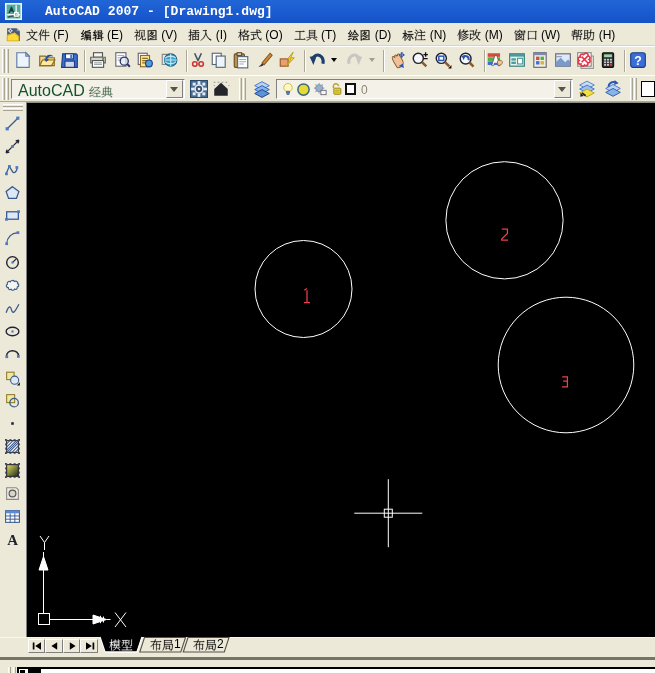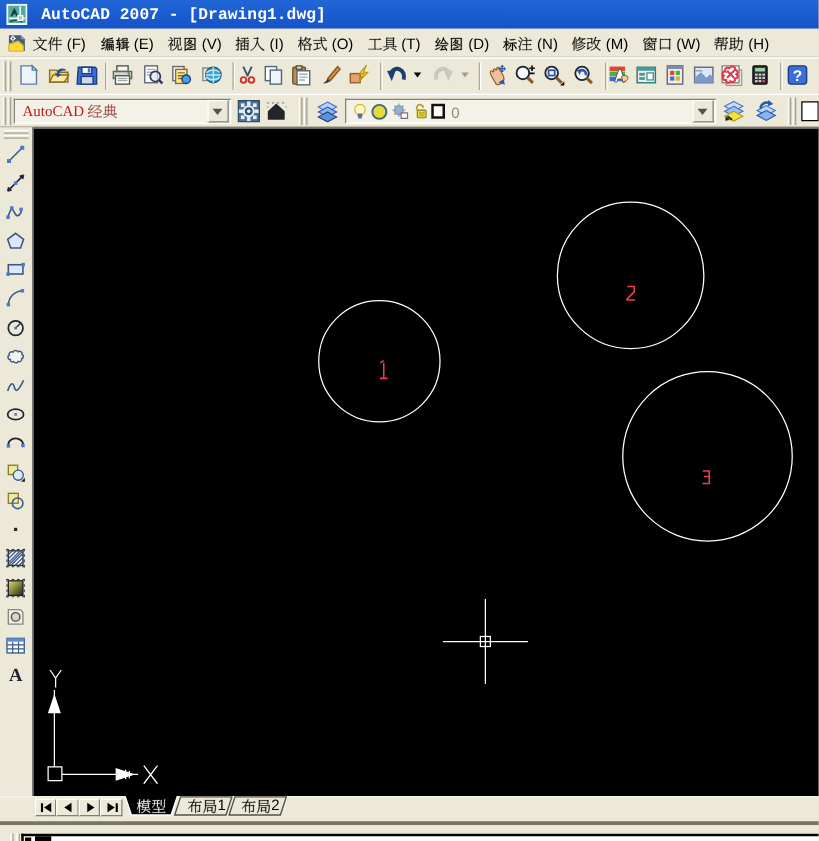--- a/index.html
+++ b/index.html
@@ -9,21 +9,21 @@
 <div style="position:relative;width:655px;height:673px">
 <div class="abs" style="left:0;top:0;width:655px;height:23px;background:linear-gradient(#2166d6,#1a5ad0 60%,#1553c4)"></div>
 <svg class="abs" style="left:5px;top:3px" width="17" height="17" viewBox="0 0 16 16">
       <rect x="0.75" y="0.75" width="14.5" height="14.5" fill="#52aaa0" stroke="#eef8f5" stroke-width="1.5"></rect>
       <path d="M3.2 9.5 5.6 3.6h.9L9 9.5H7.6l-.6-1.6H5.2l-.5 1.6z" fill="#16403c"></path>
       <path d="M2 11h12M10.5 2v7" stroke="#eef8f5" stroke-width="1.3"></path>
       <path d="M3 13.5c2.5-1.5 6-1.5 9 0" stroke="#16403c" stroke-width="1" fill="none"></path>
       <rect x="8.9" y="9" width="3.4" height="3.4" fill="#52aaa0" stroke="#fff" stroke-width="1.2"></rect>
       <rect x="10.1" y="10.2" width="1" height="1" fill="#fff"></rect>
     </svg>
-<div class="abs" style="left:33px;top:4px;color:#fff;font:bold 13px 'Liberation Mono',monospace;letter-spacing:0.05px;white-space:pre">AutoCAD 2007 - [Drawing1.dwg]</div>
+<div class="abs" style="left:45px;top:4px;color:#fff;font:bold 13px 'Liberation Mono',monospace;letter-spacing:0.05px;white-space:pre">AutoCAD 2007 - [Drawing1.dwg]</div>
 <div class="abs" style="left:0;top:23px;width:655px;height:23px;background:#ece9d8;border-bottom:1px solid #d8d4c4"></div>
 <svg class="abs" style="left:5px;top:26px" width="17" height="17" viewBox="0 0 16 16">
       <path d="M2 2h9l3 3v9H2z" fill="#4a5a7a"></path>
       <path d="M11 2l3 3h-3z" fill="#8a97ad"></path>
       <path d="M2 14V8.5L9 6l4 3.5V14z" fill="#ffd83a"></path>
       <path d="M2 14V9l7-2.2 4 3.6V14z" fill="none" stroke="#c8a820" stroke-width=".7"></path>
       <circle cx="5" cy="4.5" r="1.2" fill="none" stroke="#fff" stroke-width=".8"></circle>
       <path d="M5 2.2v1M5 5.8v1M2.8 4.5h1M6.2 4.5h1" stroke="#fff" stroke-width=".8"></path>
     </svg>
 <div class="abs" style="left:26px;top:27.5px;color:#000;white-space:nowrap;width:640px;font-size:12px;line-height:14px"><span style="margin-right:11px;white-space:nowrap"><svg class="cj" style="width:12px;height:12px" viewBox="0 0 12 12">
@@ -225,21 +225,21 @@
 <svg style="position:absolute;left:629px;top:51px" width="18" height="18" viewBox="0 0 16 16">
       <rect x="1.5" y="1.5" width="13" height="13" rx="2" fill="#3a6fd8" stroke="#1c3d82"></rect>
       <text x="8" y="12" font-size="11" font-weight="bold" fill="#fff" text-anchor="middle" font-family="Liberation Sans">?</text>
     </svg>
 <div style="position:absolute;left:331px;top:58px;width:0;height:0;border-left:3.5px solid transparent;border-right:3.5px solid transparent;border-top:4px solid #000"></div>
 <div style="position:absolute;left:369px;top:58px;width:0;height:0;border-left:3.5px solid transparent;border-right:3.5px solid transparent;border-top:4px solid #a0a098"></div>
 <div class="abs" style="left:0;top:75px;width:655px;height:27px;background:#ece9d8;border-top:1px solid #fff;border-bottom:1px solid #aca899"></div>
 <div style="position:absolute;left:2px;top:78px;width:3px;height:22px;border-left:1px solid #fff;border-right:1px solid #a8a490;background:#d8d4c4"></div>
     <div style="position:absolute;left:6px;top:78px;width:3px;height:22px;border-left:1px solid #fff;border-right:1px solid #a8a490;background:#d8d4c4"></div>
 <div class="abs" style="left:11px;top:79px;width:174px;height:20px;background:#f4f2e8;border:1px solid;border-color:#808080 #fff #fff #808080"></div>
-<div class="abs" style="left:18px;top:82px;color:#b91c1c;font-size:12px;font-family:Liberation Serif, serif">AutoCAD <span style="position:relative;top:0"><svg class="cj" style="width:12px;height:12px" viewBox="0 0 12 12">
+<div class="abs" style="left:18px;top:82px;color:#14532d;font-size:16px;font-family:Liberation Sans, sans-serif">AutoCAD <span style="position:relative;top:0"><svg class="cj" style="width:12px;height:12px" viewBox="0 0 12 12">
           <path fill="#77756a" d="M10.7 9.8Q10.7 9.8 10.7 9.9Q10.8 9.9 11 10.1Q11.1 10.2 11.3 10.3Q11.4 10.4 11.6 10.6Q11.5 10.8 11.3 10.8H4.3L4.2 10.4H10.2ZM7.7 4Q8.7 4.2 9.4 4.5Q10.2 4.8 10.6 5.1Q11 5.4 11.2 5.6Q11.4 5.9 11.5 6Q11.5 6.2 11.4 6.3Q11.2 6.4 11 6.3Q10.8 6.1 10.4 5.8Q10 5.5 9.5 5.2Q9 4.9 8.5 4.6Q8 4.3 7.6 4.2ZM9.4 1.5 9.9 1.1 10.6 1.8Q10.5 1.9 10.4 1.9Q10.2 1.9 10 1.9Q9.4 2.8 8.6 3.6Q7.7 4.5 6.6 5.2Q5.5 6 4.3 6.5L4.2 6.3Q5 5.9 5.8 5.3Q6.6 4.8 7.3 4.2Q8 3.5 8.6 2.9Q9.2 2.2 9.5 1.5ZM9.8 1.5V1.9H5L4.9 1.5ZM8.2 7.1V10.5L7.6 10.5V7.1ZM9.9 6.4Q9.9 6.4 10.1 6.6Q10.2 6.7 10.4 6.9Q10.7 7 10.8 7.2Q10.8 7.4 10.5 7.4H5.3L5.2 7H9.4ZM5.2 3.3Q5.1 3.4 4.9 3.4Q4.7 3.4 4.5 3.3L4.8 3.2Q4.5 3.6 4.1 4.2Q3.6 4.7 3.1 5.3Q2.6 5.9 2 6.5Q1.4 7 0.9 7.5L0.8 7.3H1.2Q1.2 7.7 1.1 7.8Q0.9 8 0.8 8.1L0.4 7.2Q0.4 7.2 0.6 7.2Q0.7 7.1 0.7 7.1Q1.2 6.7 1.8 6.1Q2.3 5.5 2.8 4.9Q3.3 4.3 3.7 3.7Q4.1 3.1 4.3 2.6ZM3.9 1.1Q3.8 1.2 3.7 1.3Q3.5 1.3 3.2 1.2L3.5 1.1Q3.3 1.5 3 1.9Q2.7 2.3 2.4 2.7Q2 3.2 1.6 3.6Q1.2 4 0.8 4.3L0.8 4.2H1.2Q1.2 4.5 1 4.7Q0.9 4.9 0.8 5L0.4 4.1Q0.4 4.1 0.5 4.1Q0.6 4 0.7 4Q1 3.7 1.4 3.3Q1.7 2.8 2 2.4Q2.3 1.9 2.6 1.4Q2.8 1 3 0.6ZM0.5 9.8Q0.9 9.8 1.6 9.6Q2.2 9.5 3.1 9.3Q3.9 9.1 4.8 8.8L4.8 9Q4.2 9.3 3.2 9.7Q2.3 10 1.2 10.4Q1.1 10.5 1.1 10.6Q1 10.7 0.9 10.7ZM0.5 7.3Q0.9 7.2 1.5 7.2Q2.1 7.1 2.9 6.9Q3.6 6.8 4.4 6.7L4.5 6.9Q3.9 7.1 3 7.4Q2 7.6 0.9 7.9ZM0.6 4.2Q0.8 4.2 1.3 4.1Q1.8 4.1 2.4 4.1Q3 4.1 3.7 4L3.7 4.2Q3.4 4.3 2.9 4.4Q2.5 4.5 1.9 4.6Q1.4 4.7 0.8 4.8Z"></path>
         </svg><svg class="cj" style="width:12px;height:12px" viewBox="0 0 12 12">
           <path fill="#77756a" d="M0.5 8.2H10.2L10.7 7.5Q10.7 7.5 10.9 7.7Q11 7.8 11.2 8Q11.4 8.2 11.6 8.3Q11.5 8.5 11.3 8.5H0.6ZM7.5 8.9Q8.5 9.2 9.2 9.5Q9.9 9.8 10.3 10.1Q10.7 10.4 10.9 10.6Q11.1 10.9 11.2 11.1Q11.2 11.2 11.1 11.3Q11.1 11.4 10.9 11.4Q10.8 11.4 10.7 11.3Q10.2 10.8 9.4 10.2Q8.6 9.7 7.4 9.1ZM4.3 8.9 5.2 9.3Q5.1 9.4 5 9.5Q4.9 9.5 4.7 9.4Q4.2 9.8 3.6 10.2Q3 10.5 2.2 10.9Q1.5 11.2 0.8 11.4L0.7 11.2Q1.4 11 2.1 10.6Q2.8 10.2 3.4 9.7Q4 9.3 4.3 8.9ZM4.4 0.6 5.3 0.7Q5.3 0.8 5.2 0.9Q5.1 1 5 1V8.3H4.4ZM6.9 0.6 7.8 0.7Q7.8 0.8 7.7 0.9Q7.6 1 7.5 1V8.3H6.9ZM2 2.4V2.1L2.7 2.4H9.3L9.6 2L10.5 2.7Q10.4 2.8 10.3 2.8Q10.2 2.9 9.9 2.9V8.5H9.4V2.8H2.6V8.5H2ZM2.4 5.2H9.6V5.6H2.4Z"></path>
         </svg></span></div>
 <div class="abs" style="left:166px;top:80px;width:17px;height:18px;background:#ece9d8;border:1px solid;border-color:#fff #808080 #808080 #fff"></div>
 <div class="abs" style="left:170px;top:87px;width:0;height:0;border-left:4.5px solid transparent;border-right:4.5px solid transparent;border-top:5px solid #55534a"></div>
 <svg style="position:absolute;left:190px;top:80px" width="18" height="18" viewBox="0 0 16 16">
       <rect x="0.5" y="0.5" width="15" height="15" fill="#4c7096" stroke="#2a4a6a"></rect>
       <g fill="#e8eef5">
         <circle cx="8" cy="8" r="4.2"></circle>

